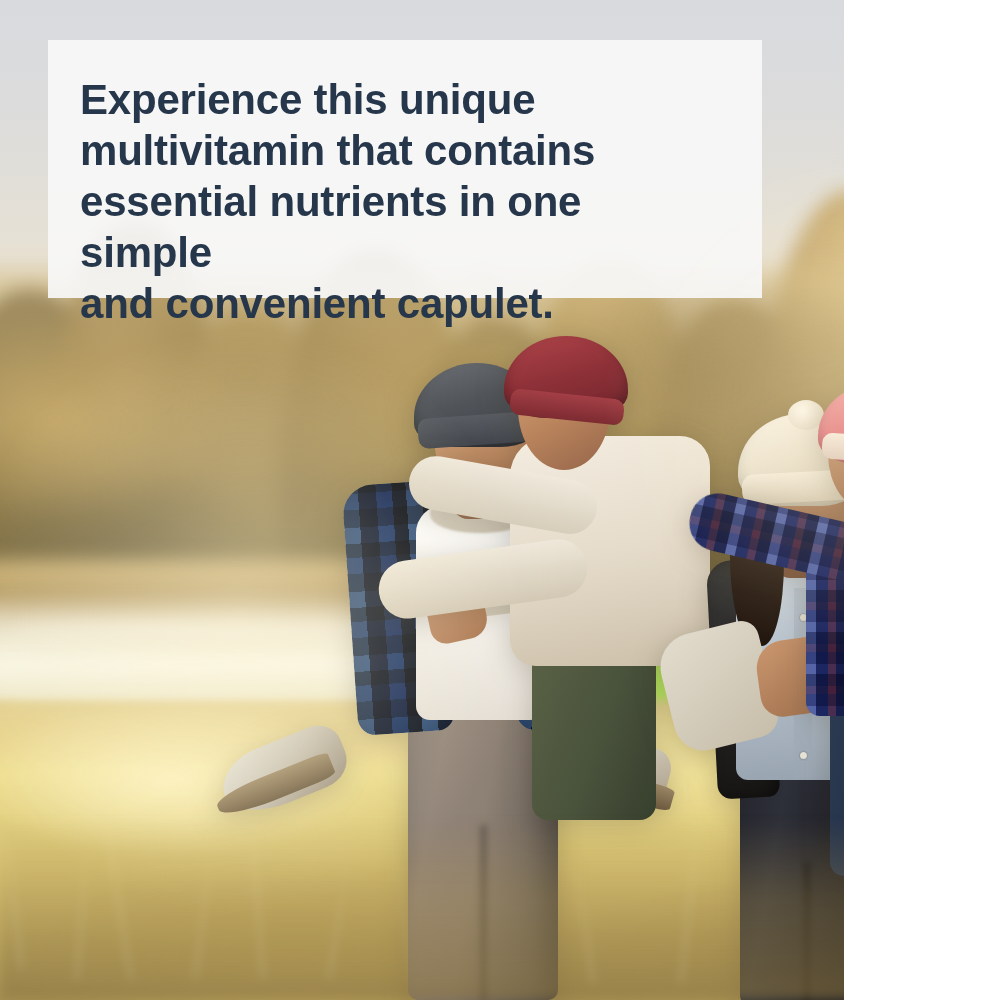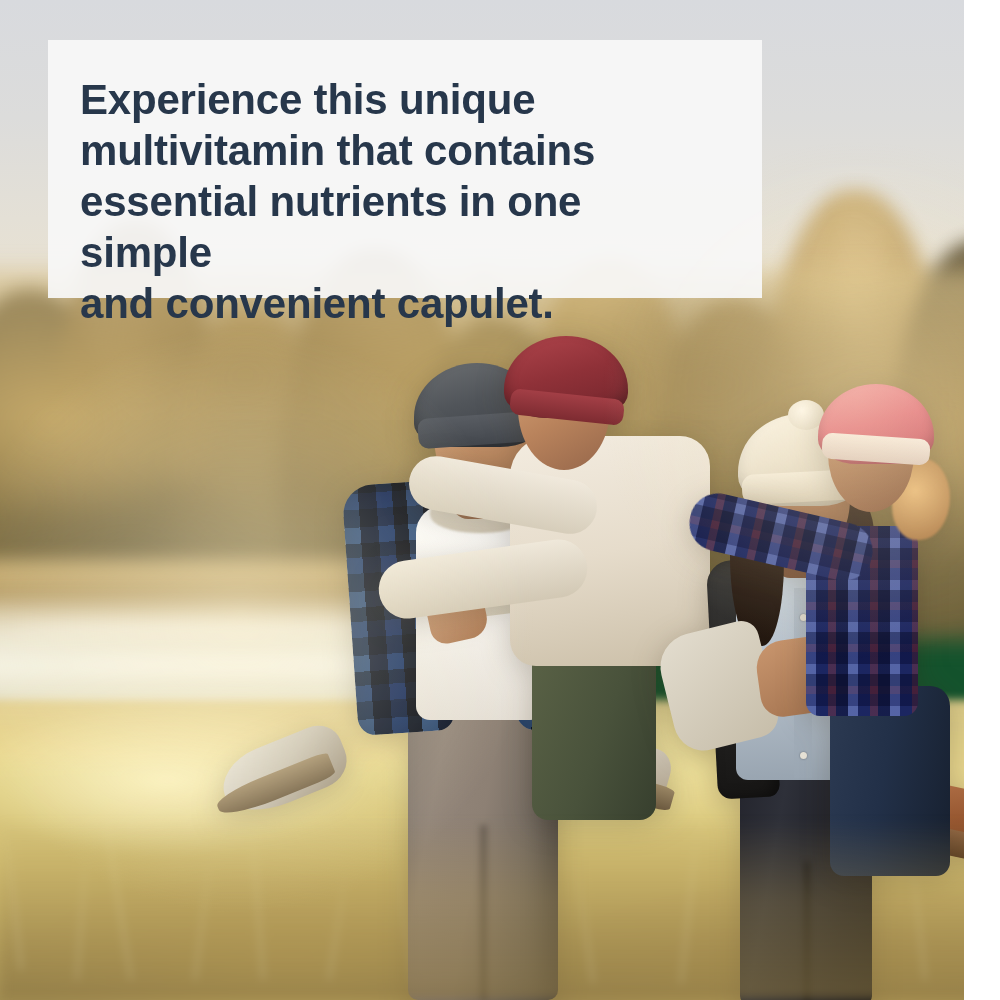--- a/index.html
+++ b/index.html
@@ -7,24 +7,24 @@
     margin: 0;
     padding: 0;
     background: #ffffff;
   }
   body {
     font-family: "Liberation Sans", sans-serif;
   }
 
   #banner {
     position: relative;
-    width: 964px;
+    width: 844px;
     height: 1000px;
     overflow: hidden;
-    background: #14532d;
+    background: #bef264;
   }
 
   
   .photo {
     position: absolute;
     inset: 0;
     overflow: hidden;
   }
 
   

